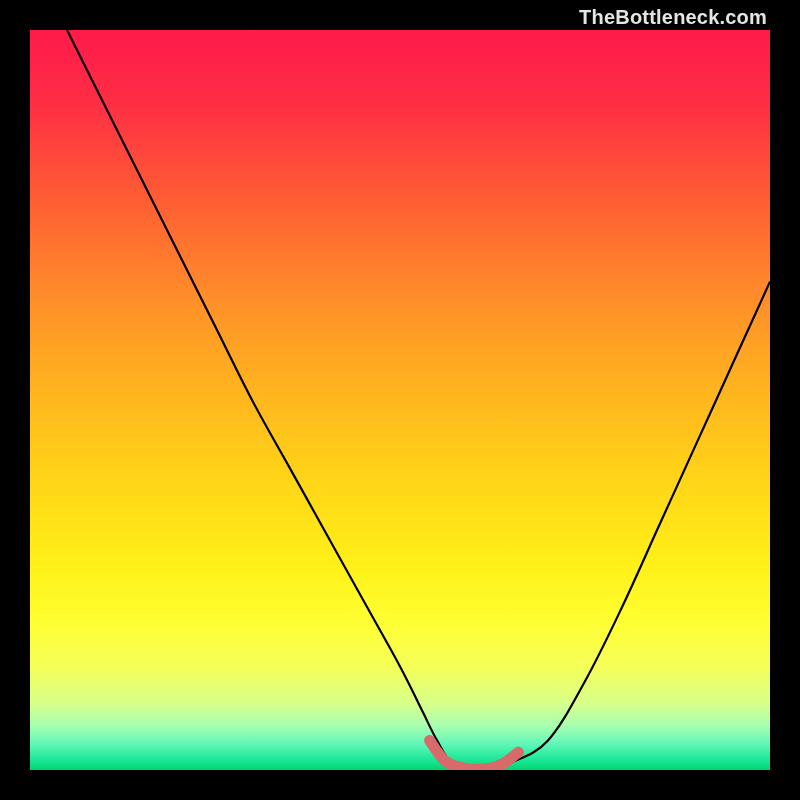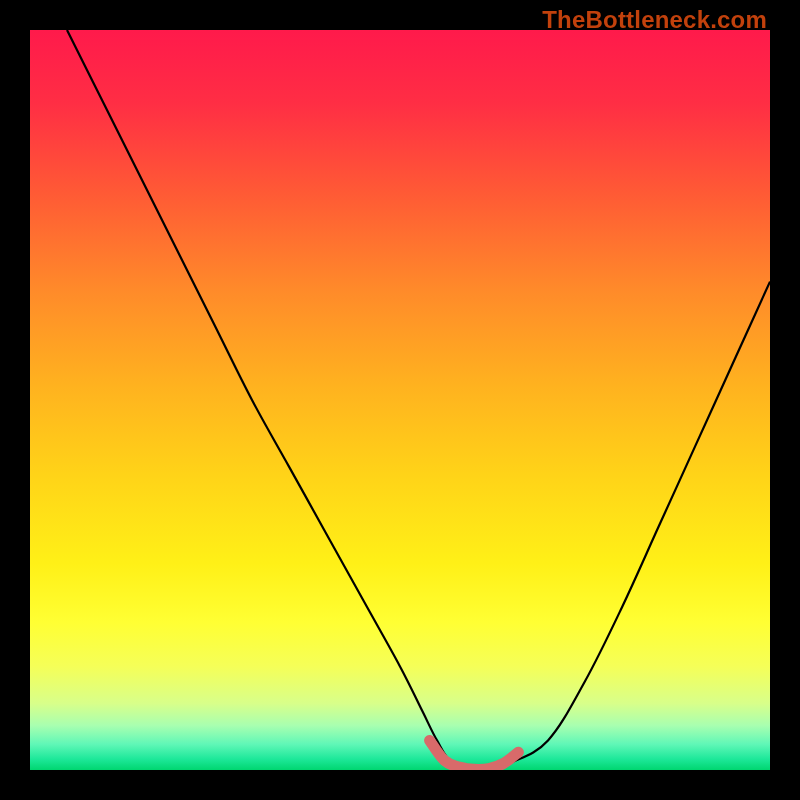--- a/index.html
+++ b/index.html
@@ -36,22 +36,22 @@
     position: absolute;
     left: 0;
     top: 0;
     width: 100%;
     height: 100%;
   }
   .watermark {
     position: absolute;
     top: 6px;
     right: 33px;
-    color: #c2410c;
-    font-size: 24px;
+    color: #e5e5e5;
+    font-size: 20px;
     font-weight: 600;
     letter-spacing: 0.2px;
   }
 </style>
 </head>
 <body>
 
 <div class="frame">
 
   <div class="watermark">TheBottleneck.com</div>

